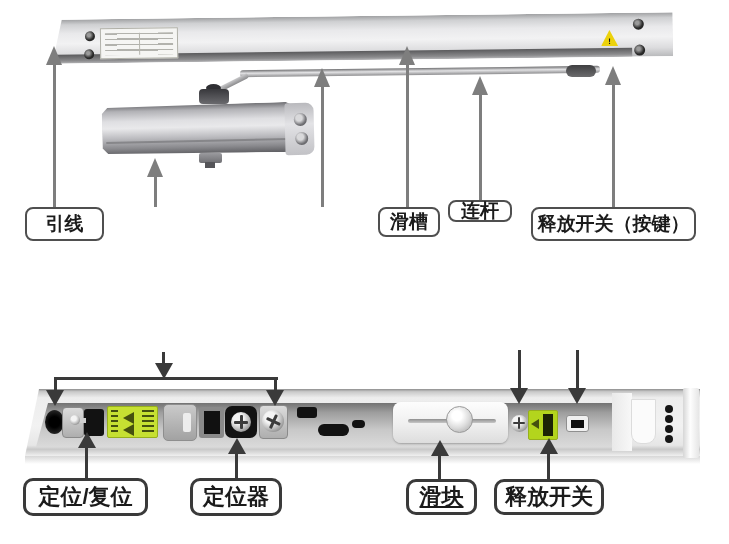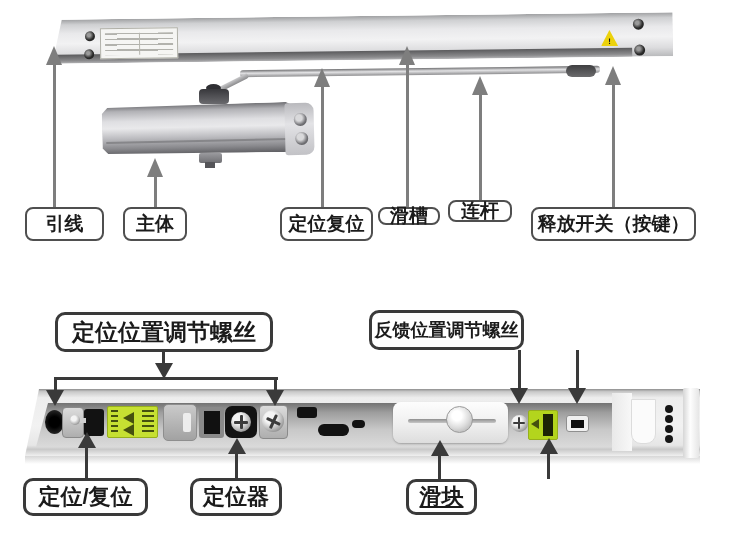--- a/index.html
+++ b/index.html
@@ -146,23 +146,21 @@
   <div class="h1up" style="left:314px;top:68px;"></div>
   <div class="stem1" style="left:321px;top:86px;height:121px;"></div>
   <div class="h1up" style="left:399px;top:46px;"></div>
   <div class="stem1" style="left:406px;top:64px;height:143px;"></div>
   <div class="h1up" style="left:472px;top:76px;"></div>
   <div class="stem1" style="left:479px;top:94px;height:113px;"></div>
   <div class="h1up" style="left:605px;top:66px;"></div>
   <div class="stem1" style="left:612px;top:84px;height:123px;"></div>
 
   <div class="co co1" style="left:25px;top:207px;width:79px;height:34px;">引线</div>
-  <div class="co co1" style="left:123px;top:207px;width:64px;height:34px;">主体</div>
-  <div class="co co1" style="left:280px;top:207px;width:93px;height:34px;">定位复位</div>
-  <div class="co co1" style="left:378px;top:207px;width:62px;height:18px;">滑槽</div>
+  <div class="co co1" style="left:378px;top:207px;width:62px;height:30px;">滑槽</div>
   <div class="co co1" style="left:448px;top:200px;width:64px;height:22px;">连杆</div>
   <div class="co co1" style="left:531px;top:207px;width:165px;height:34px;">释放开关（按键）</div>
 
   <div class="bot-shadow"></div>
   <div class="bot-rail"></div>
   <div class="recess"></div>
 
   <div class="part hole" style="left:45px;top:410px;width:19px;height:24px;"></div>
   <div class="part bracket" style="left:62px;top:407px;width:22px;height:31px;"></div>
   <div class="screw" style="left:70px;top:415px;width:10px;height:10px;"></div>
@@ -238,20 +236,19 @@
 
   <div class="h2up" style="left:228px;top:438px;"></div>
   <div class="stem2" style="left:235px;top:453px;height:25px;"></div>
 
   <div class="h2up" style="left:431px;top:440px;"></div>
   <div class="stem2" style="left:438px;top:455px;height:24px;"></div>
 
   <div class="h2up" style="left:540px;top:438px;"></div>
   <div class="stem2" style="left:547px;top:453px;height:26px;"></div>
 
-  <div class="co co2" style="left:55px;top:312px;width:218px;height:40px;font-size:23px;">定位位置调节螺丝</div>
-  <div class="co co2" style="left:369px;top:310px;width:155px;height:40px;font-size:18px;">反馈位置调节螺丝</div>
 
   <div class="co co2" style="left:190px;top:478px;width:92px;height:38px;font-size:22px;">定位器</div>
   <div class="co co2" style="left:23px;top:478px;width:125px;height:38px;font-size:22px;">定位/复位</div>
   <div class="co co2" style="left:406px;top:479px;width:71px;height:36px;font-size:22px;text-decoration:underline;">滑块</div>
+  <div class="co co2" style="left:494px;top:479px;width:110px;height:36px;font-size:22px;">释放开关</div>
 
 </div>
 
 </body></html>

